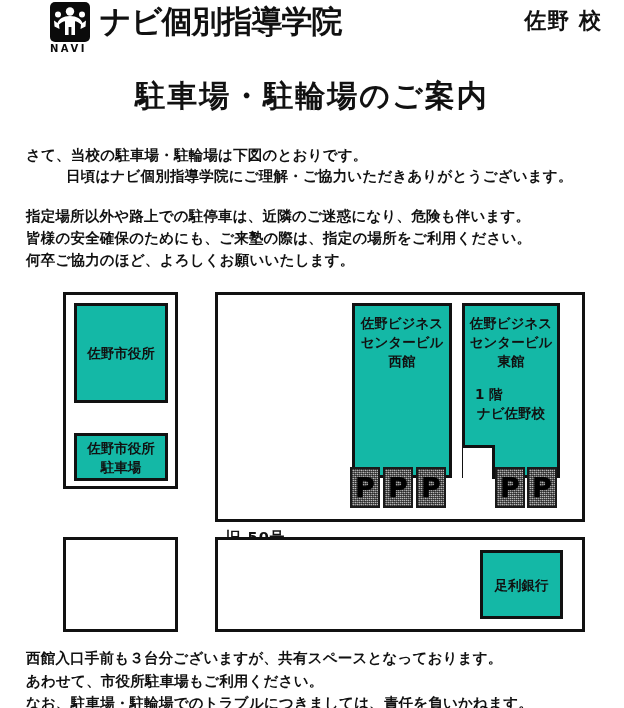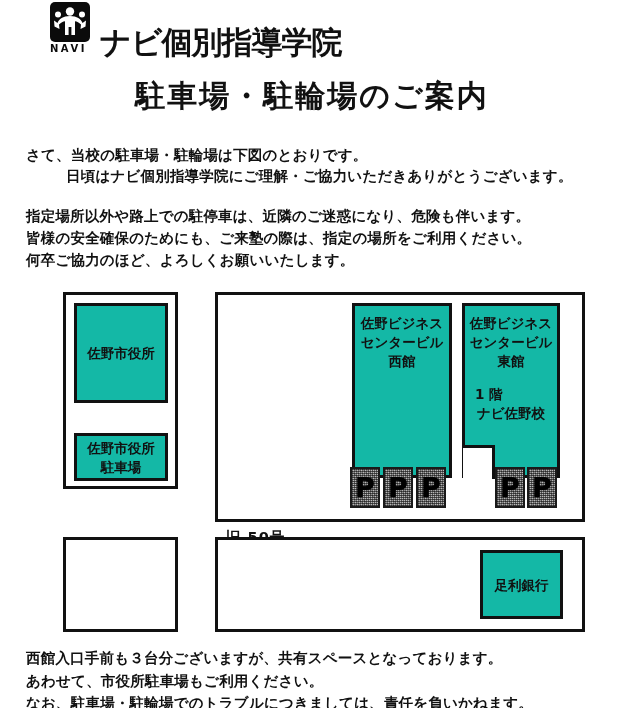--- a/index.html
+++ b/index.html
@@ -57,21 +57,20 @@
     width: 44px;
   }
   .brand-name {
     font-size: 31px;
     font-weight: bold;
     line-height: 40px;
     letter-spacing: -1px;
     margin-left: 4px;
     white-space: nowrap;
     font-family: Liberation Sans, sans-serif;
-    margin-top: 21px;
   }
   .campus {
     position: absolute;
     right: 22px;
     top: 6px;
     font-size: 22px;
     font-weight: bold;
     letter-spacing: 1px;
     white-space: nowrap;
   }
@@ -192,20 +191,21 @@
             <path d="M20 14 C13 14 9 17 7.5 21 L4 18.5 L4.5 24.5 L9.5 27 L9 22.5 C11 20.5 13 19.5 15 19.2 L15 33 L18.6 33 L18.6 25 L21.4 25 L21.4 33 L25 33 L25 19.2 C27 19.5 29 20.5 31 22.5 L30.5 27 L35.5 24.5 L36 18.5 L32.5 21 C31 17 27 14 20 14 Z"></path>
             <circle cx="8" cy="12.5" r="3"></circle>
             <circle cx="32" cy="12.5" r="3"></circle>
           </g>
         </svg>
       </div>
       <div class="logo-word">NAVI</div>
     </div>
     <div class="brand-name">ナビ個別指導学院</div>
   </div>
+  <div class="campus">佐野 校</div>
 </div>
 
 <div class="doc-title">駐車場・駐輪場のご案内</div>
 
 <div class="intro">
   <div class="tline">さて、当校の駐車場・駐輪場は下図のとおりです。</div>
   <div class="tline"><span class="indent"></span><span>日頃はナビ個別指導学院にご理解・ご協力いただきありがとうございます。</span></div>
 </div>
 
 <div class="notice">

